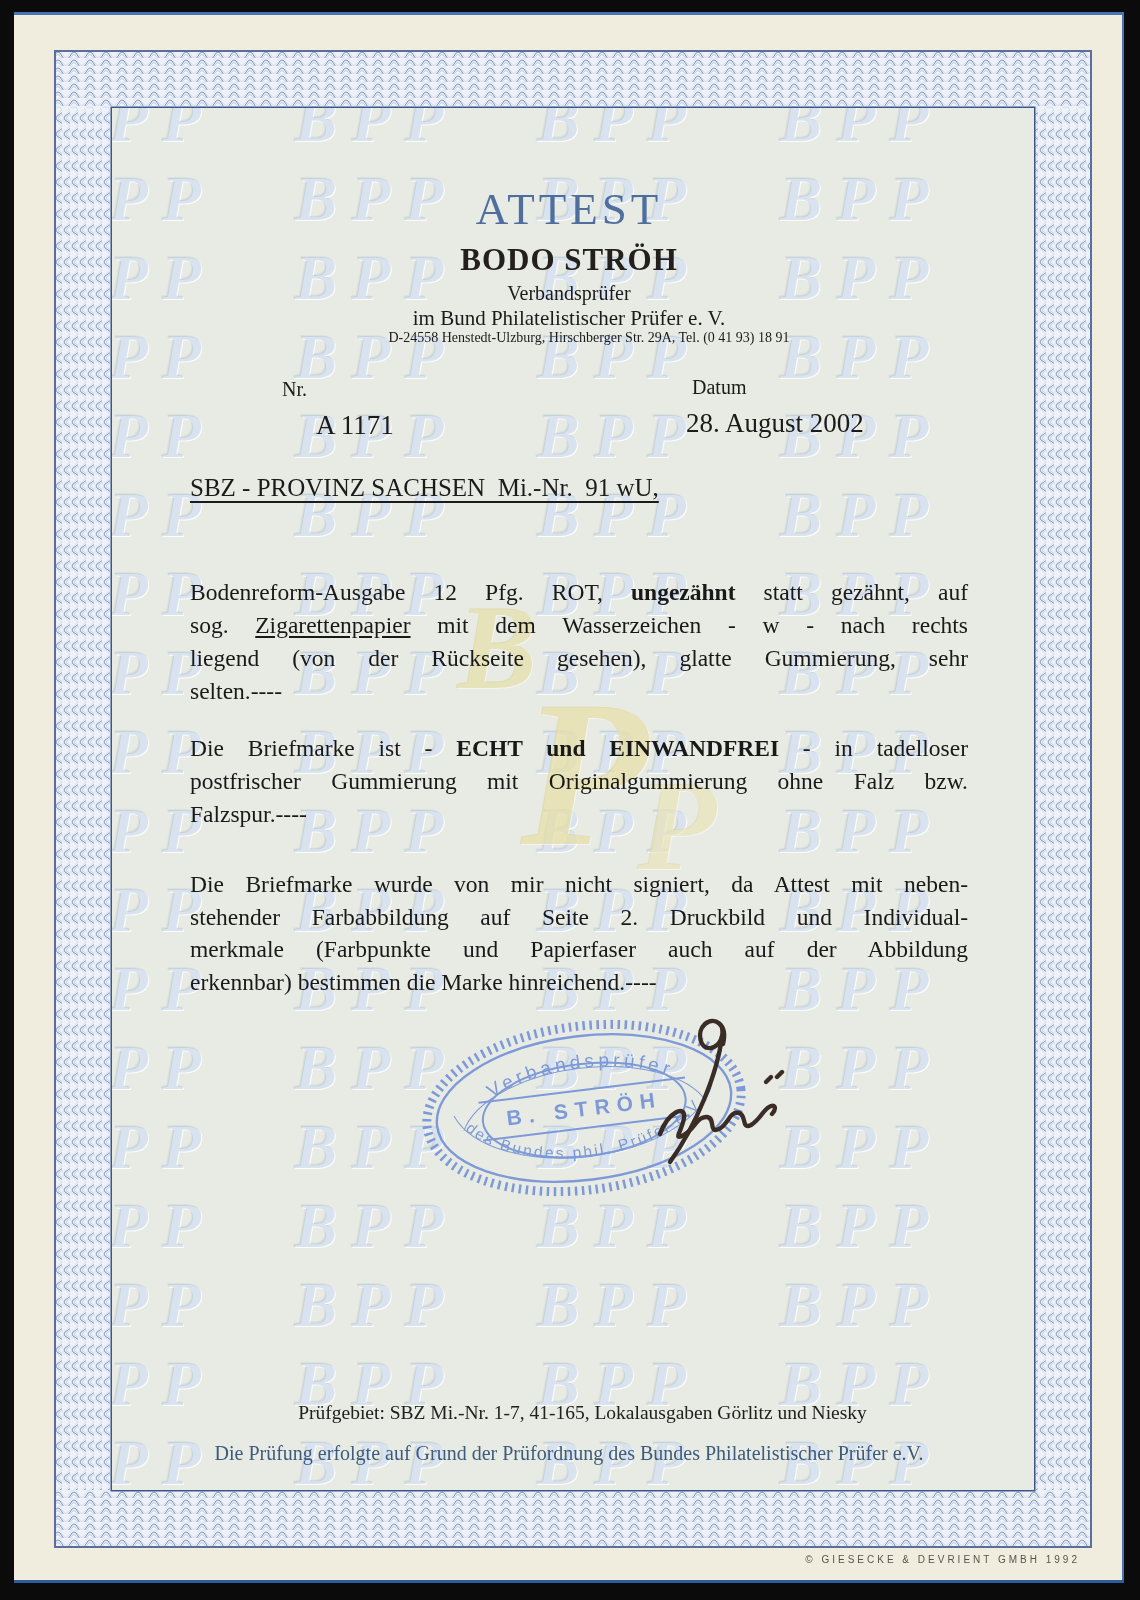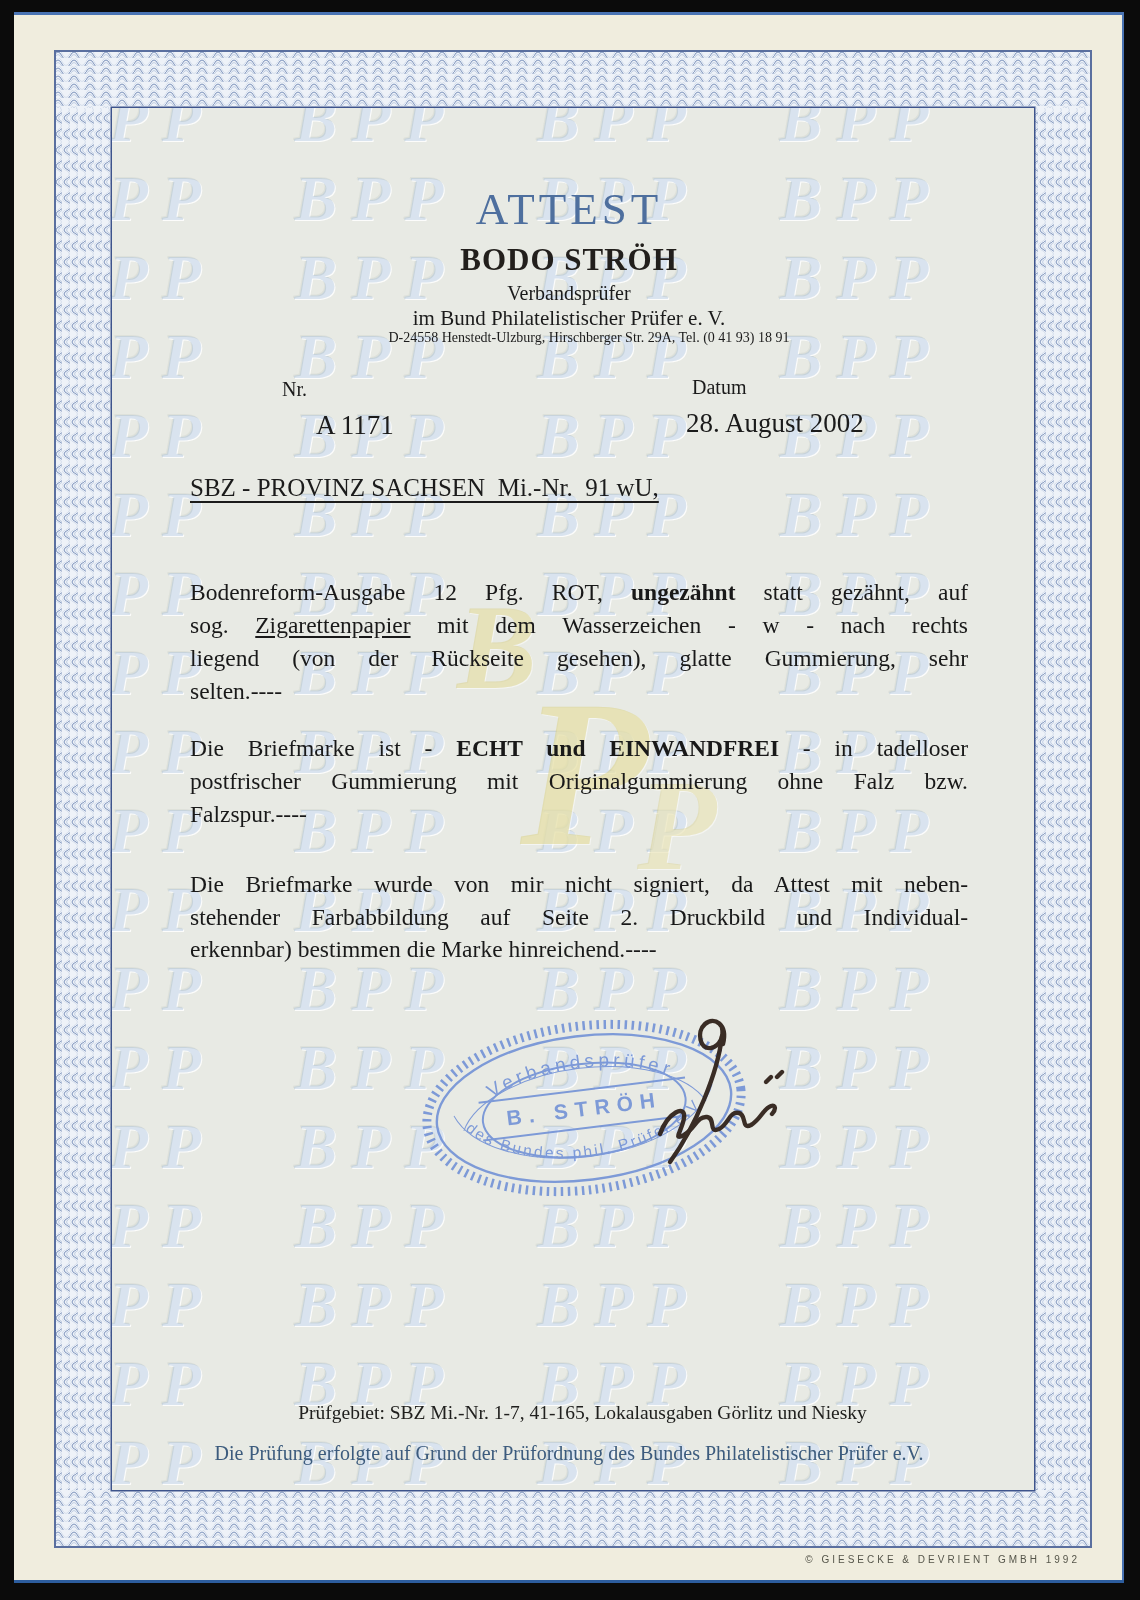--- a/index.html
+++ b/index.html
@@ -109,20 +109,21 @@
           <div class="line last"><span>selten.----</span></div>
         </div>
       <div class="para p2">
           <div class="line"><span>Die Briefmarke ist - </span><span class="bu">ECHT und EINWANDFREI</span><span> - in tadelloser</span></div>
           <div class="line"><span>postfrischer Gummierung mit Originalgummierung ohne Falz bzw.</span></div>
           <div class="line last"><span>Falzspur.----</span></div>
         </div>
       <div class="para p3">
           <div class="line"><span>Die Briefmarke wurde von mir nicht signiert, da Attest mit neben-</span></div>
           <div class="line"><span>stehender Farbabbildung auf Seite 2. Druckbild und Individual-</span></div>
+          <div class="line"><span>merkmale (Farbpunkte und Papierfaser auch auf der Abbildung</span></div>
           <div class="line last"><span>erkennbar) bestimmen die Marke hinreichend.----</span></div>
         </div>
 
       <svg class="seal-svg" width="340" height="196" viewBox="0 0 340 196">
         <g transform="rotate(-7 170 96)" fill="none" stroke="#6f8fd6" opacity="0.88">
           <ellipse cx="170" cy="96" rx="158" ry="82" stroke-width="9" stroke-dasharray="2.5 4.5"></ellipse>
           <ellipse cx="170" cy="96" rx="148" ry="72" stroke-width="2.4"></ellipse>
           <ellipse cx="170" cy="98" rx="102" ry="46" stroke-width="2"></ellipse>
           <path d="M66,78 H274" stroke-width="2"></path>
           <path d="M66,116 H274" stroke-width="2"></path>

